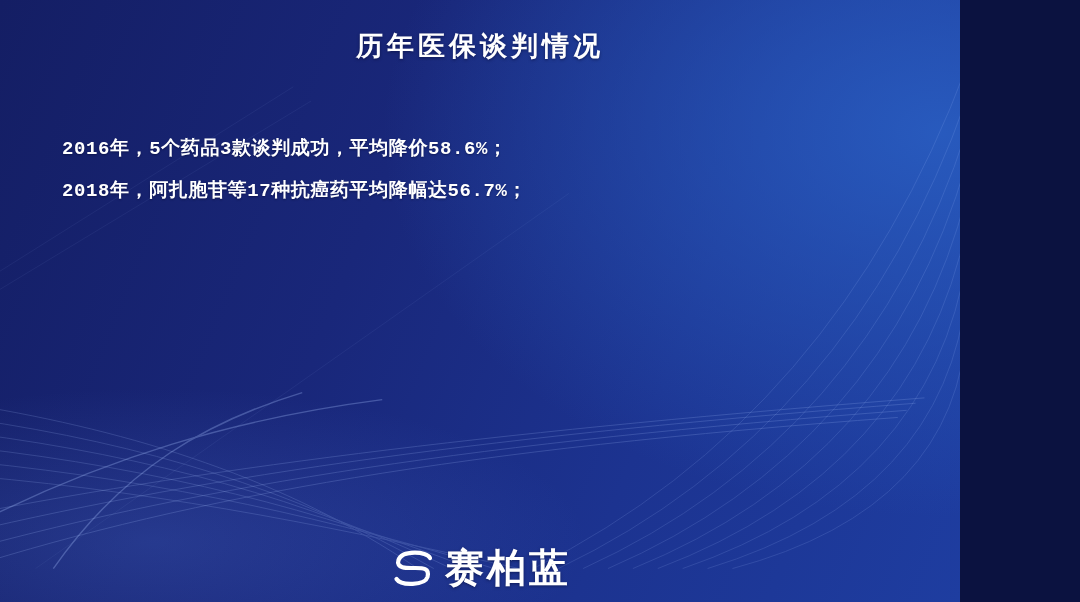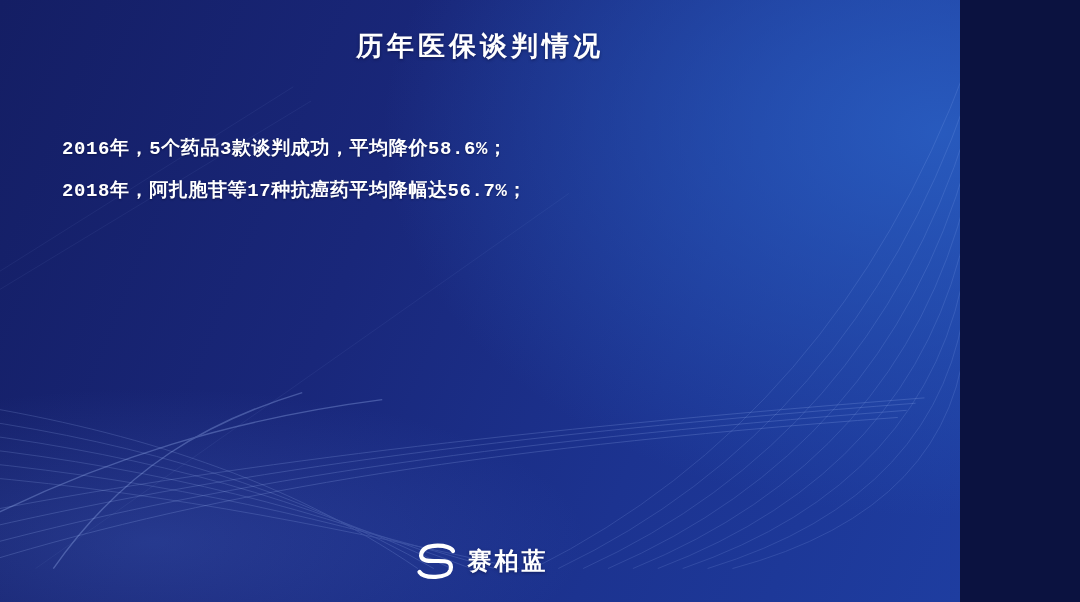--- a/index.html
+++ b/index.html
@@ -54,21 +54,21 @@
     left: 0;
     width: 100%;
     display: flex;
     justify-content: center;
     align-items: center;
     gap: 10px;
   }
   .brand-icon { display: block; }
   .brand-text {
     color: #ffffff;
-    font-size: 24px;
+    font-size: 39px;
     font-weight: 800;
     letter-spacing: 3px;
     text-shadow: 0 1px 3px rgba(0, 5, 40, 0.5);
   }
 </style>
 </head>
 <body>
 
 <div class="slide">
 

